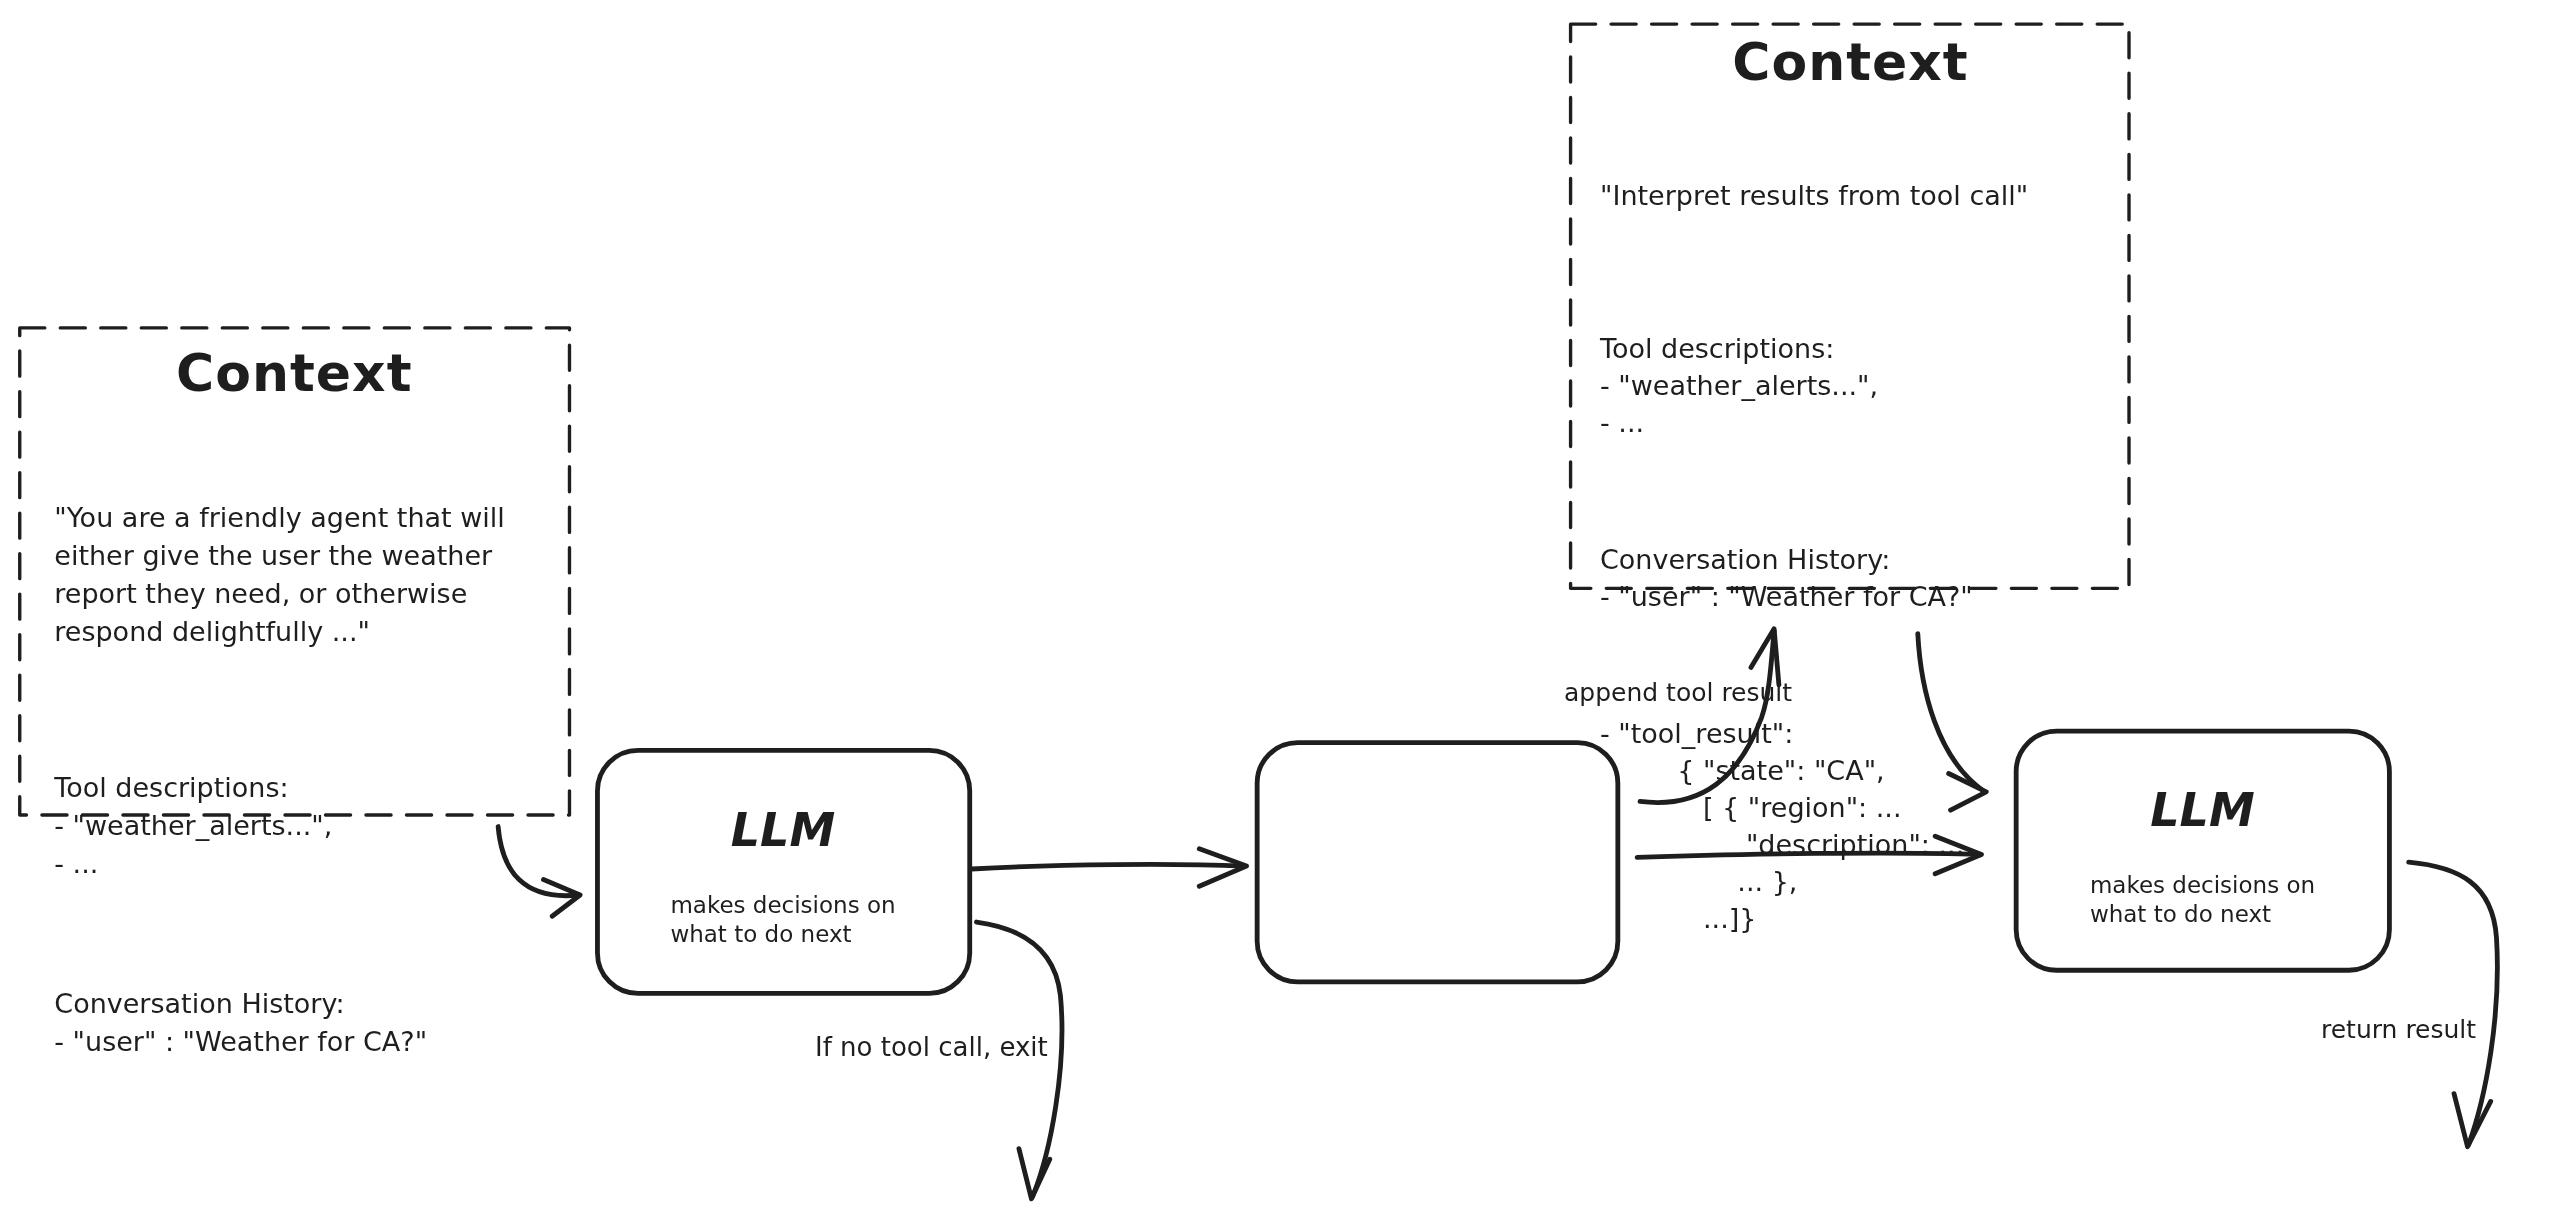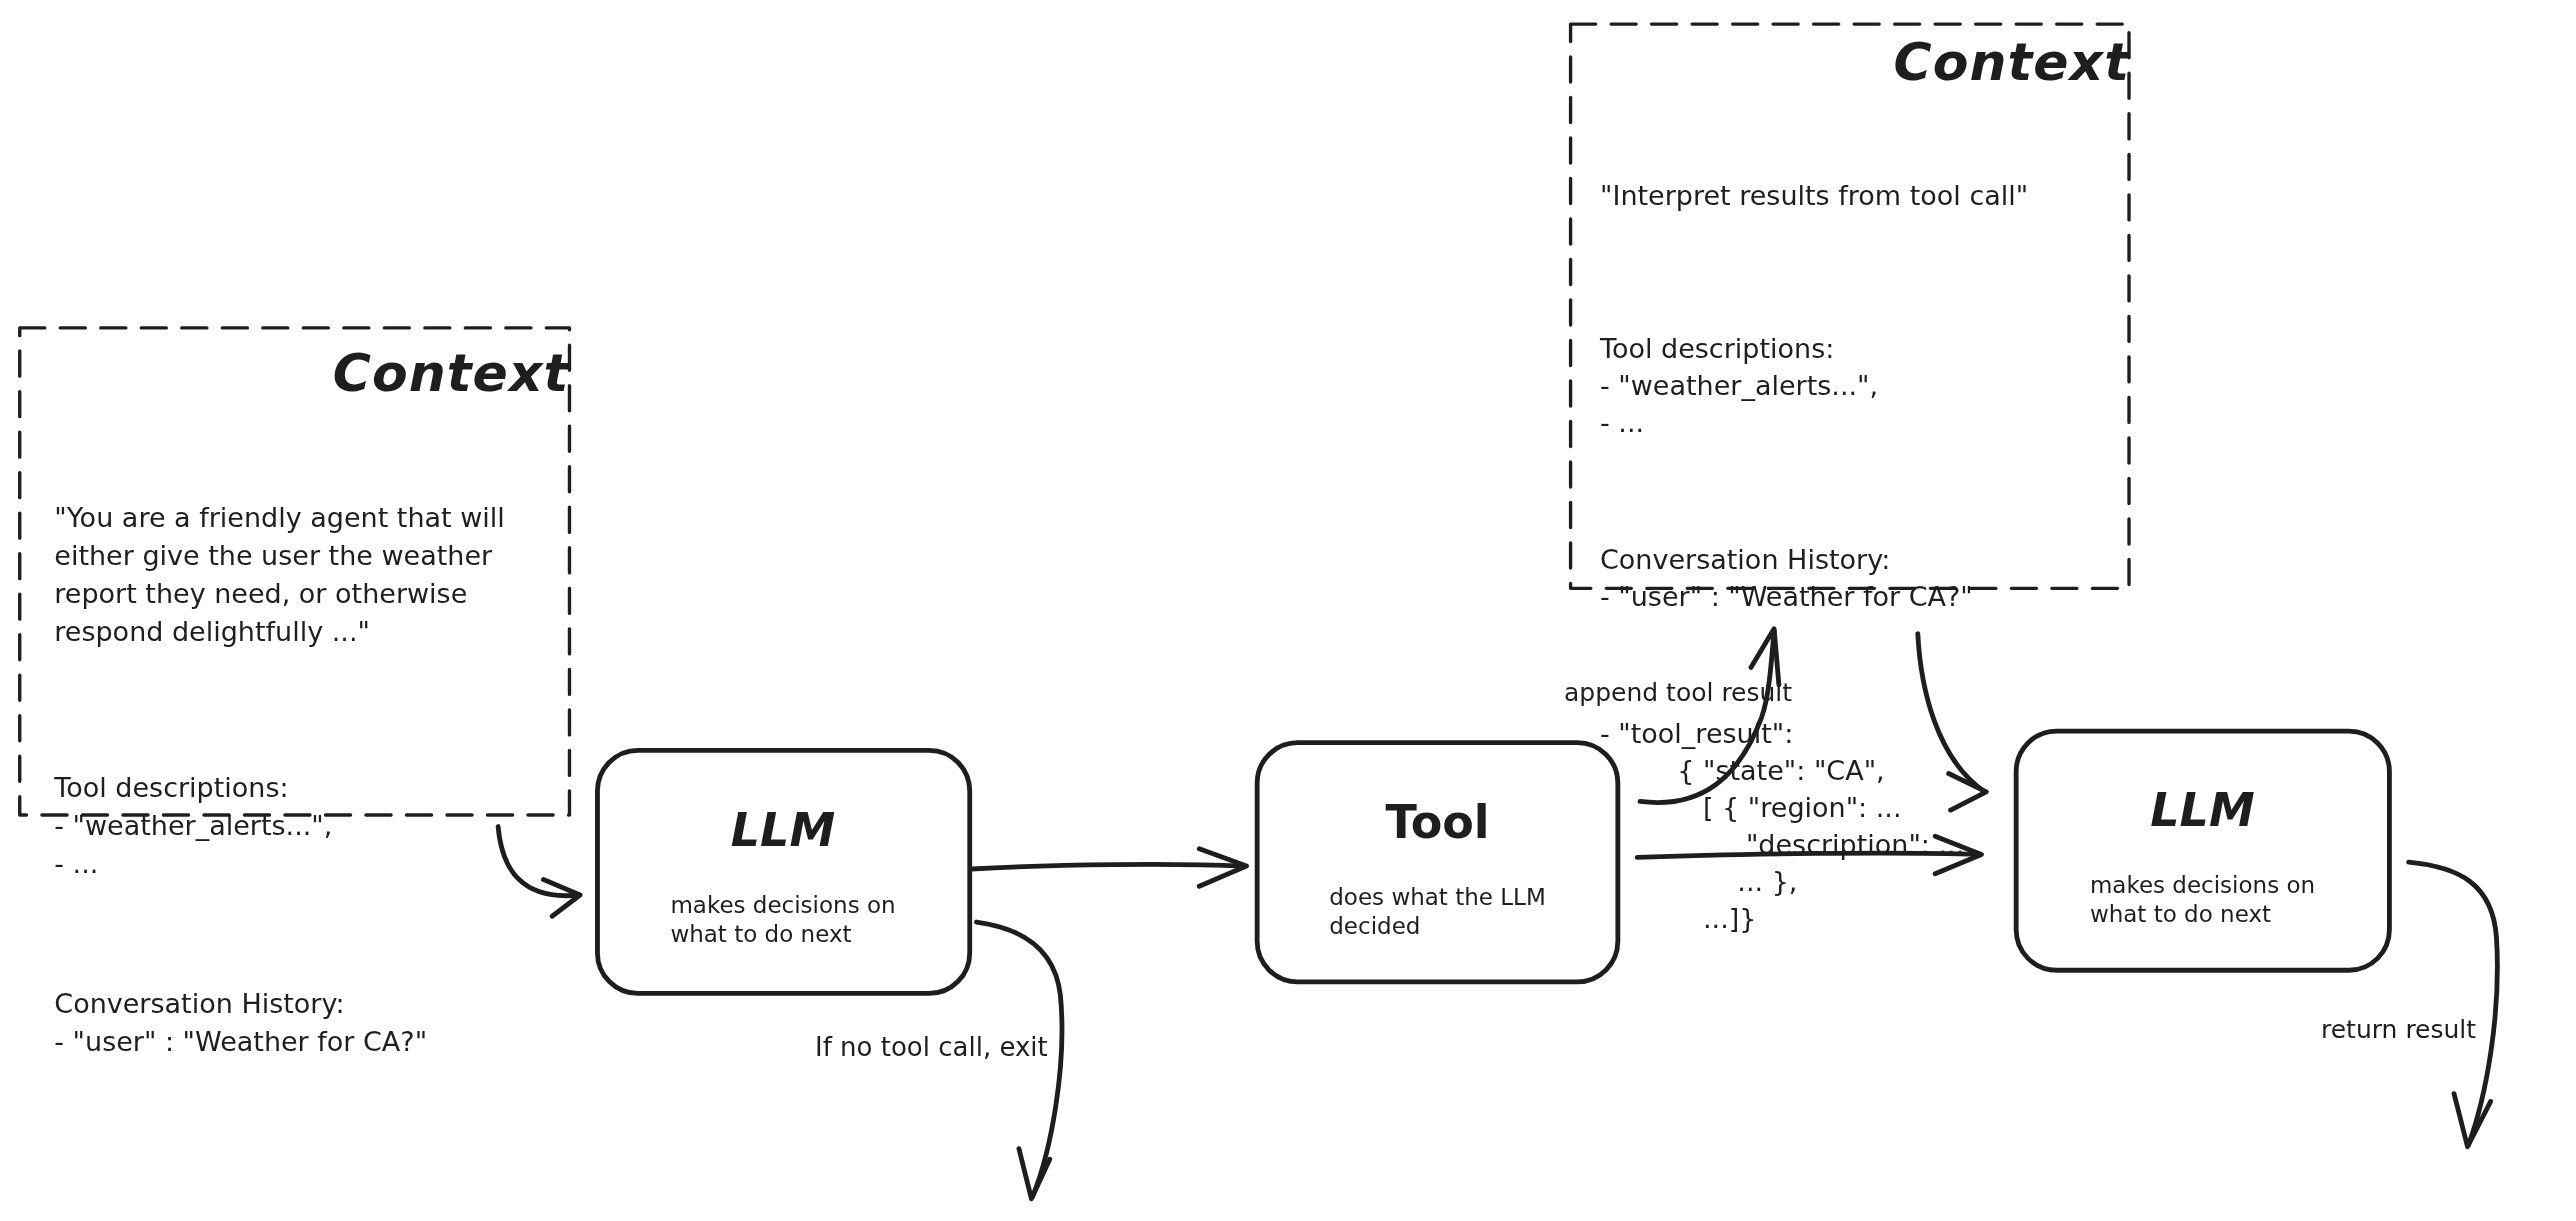--- a/index.html
+++ b/index.html
@@ -9,24 +9,23 @@
     background:#ffffff;
     color:#1e1e1e;
     font-family:"DejaVu Sans","Liberation Sans",sans-serif;
     overflow:hidden;
   }
   .layer{position:absolute;left:0;top:0;width:2576px;height:1221px;}
 
   
   .ctx{position:absolute;}
   .ctx-title{
-    text-align:right;
+    text-align:center;
     font-size:52px;font-weight:700;
     letter-spacing:1px;
-    font-style:italic;
   }
   .ctx-body{
     white-space:pre;
     font-size:27px;
   }
   .ctx-left .ctx-body{line-height:38px;margin-left:35px;margin-top:19.3px;}
   .ctx-right .ctx-body{line-height:37px;margin-left:29px;margin-top:11.6px;}
   .ctx-left .ctx-title{margin-top:15.4px;}
   .ctx-right .ctx-title{margin-top:7.7px;}
   .blk-gap-lg{margin-top:42px;}
@@ -139,25 +138,20 @@
             ...]}</div>
     </div>
   </div>
 
   <div class="node" style="left:597px;top:751px;width:372px;height:243px;">
     <div class="node-title italic">LLM</div>
     <div class="node-sub">makes decisions on
 what to do next</div>
   </div>
 
-  <div class="node" style="left:1257px;top:743px;width:361px;height:239px;">
-    <div class="node-title">Tool</div>
-    <div class="node-sub">does what the LLM
-decided</div>
-  </div>
 
   <div class="node" style="left:2016px;top:731px;width:373px;height:239px;">
     <div class="node-title italic">LLM</div>
     <div class="node-sub">makes decisions on
 what to do next</div>
   </div>
 
   <div class="edge-label" style="left:1540px;top:678px;margin-left:24px;">append tool result</div>
   <div class="edge-label" style="left:815px;top:1032px;font-size:26px;">If no tool call, exit</div>
   <div class="edge-label" style="left:2321px;top:1015px;">return result</div>

